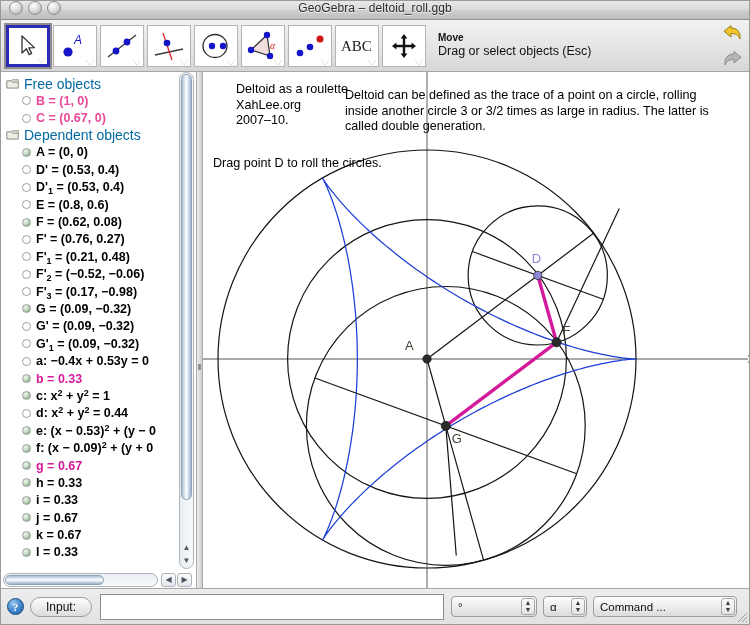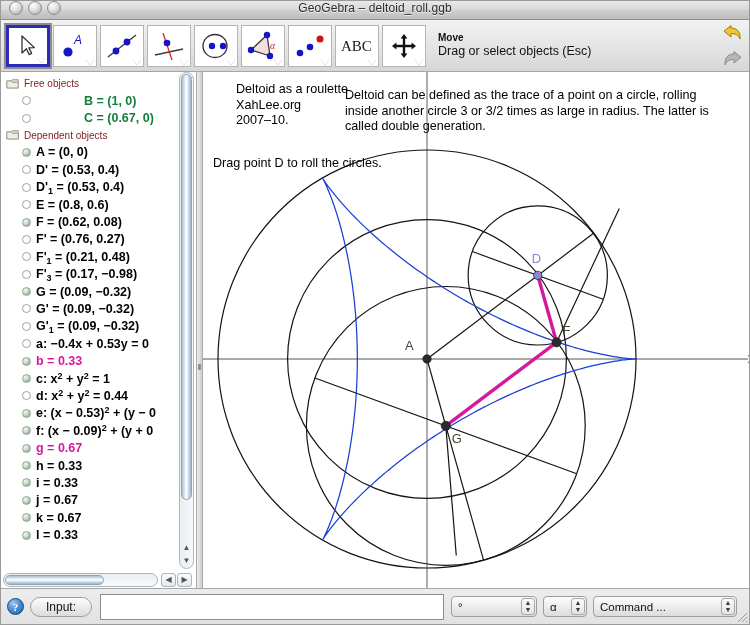--- a/index.html
+++ b/index.html
@@ -73,32 +73,32 @@
   
   .algebra-wrap{position:relative;width:196px;height:100%;
      background:#fff;box-sizing:border-box;border-right:1px solid #a9a9a9;}
   .algebra-list{
     position:absolute;left:0;top:0;width:177px;height:497px;
     overflow:hidden;background:#fff;box-sizing:border-box;
     padding:3px 0 0 3px;
   }
   .grp{display:flex;align-items:center;height:17px;padding-left:2px;}
   .grp .folder{width:14px;height:12px;margin-right:4px;flex:0 0 auto;}
-  .grp .glabel{font-size:10px;color:#7f1d1d;}
+  .grp .glabel{font-size:14px;color:#0369a1;}
   .row{display:flex;align-items:center;height:17.4px;padding-left:18px;white-space:nowrap;}
   .bullet{width:9px;height:9px;border-radius:50%;margin-right:5px;flex:0 0 auto;
           border:1px solid #9aa39a;box-sizing:border-box;}
   .bullet.open{background:#fff;}
   .bullet.filled{
     background:radial-gradient(circle at 32% 30%,#f2f8f2 0%,#cfe2cf 35%,#8fae8f 80%,#6d8a6d 100%);
   }
   .txt{font-size:12.5px;font-weight:bold;color:#000;letter-spacing:0;}
   .txt sub{font-size:9px;vertical-align:baseline;position:relative;top:3px;}
   .txt sup{font-size:9px;vertical-align:baseline;position:relative;top:-4px;}
-  .c-purple{color:#15803d;margin-left:48px;}
+  .c-purple{color:#ec4899;}
   .c-magenta{color:#d4199b;}
   .c-black{color:#000;}
 
   
   .vsb{position:absolute;right:2px;top:0;width:15px;height:497px;
        background:linear-gradient(to right,#e9eef2,#f7f9fb);
        border:1px solid #aeb4ba;box-sizing:border-box;border-radius:8px;}
   .vsb .thumb{position:absolute;left:1px;top:1px;width:11px;height:426px;border-radius:6px;
      background:linear-gradient(to right,#aebfd2 0%,#d9e5ef 28%,#ffffff 50%,#cfdded 72%,#9fb3c8 100%);
      border:1px solid #8fa2b5;box-sizing:border-box;}
@@ -328,20 +328,24 @@
             <span class="bullet filled"></span>
             <span class="txt c-black">F = (0.62, 0.08)</span>
           </div>
           <div class="row">
             <span class="bullet open"></span>
             <span class="txt c-black">F' = (0.76, 0.27)</span>
           </div>
           <div class="row">
             <span class="bullet open"></span>
             <span class="txt c-black">F'<sub>1</sub> = (0.21, 0.48)</span>
+          </div>
+          <div class="row">
+            <span class="bullet open"></span>
+            <span class="txt c-black">F'<sub>2</sub> = (−0.52, −0.06)</span>
           </div>
           <div class="row">
             <span class="bullet open"></span>
             <span class="txt c-black">F'<sub>3</sub> = (0.17, −0.98)</span>
           </div>
           <div class="row">
             <span class="bullet filled"></span>
             <span class="txt c-black">G = (0.09, −0.32)</span>
           </div>
           <div class="row">

